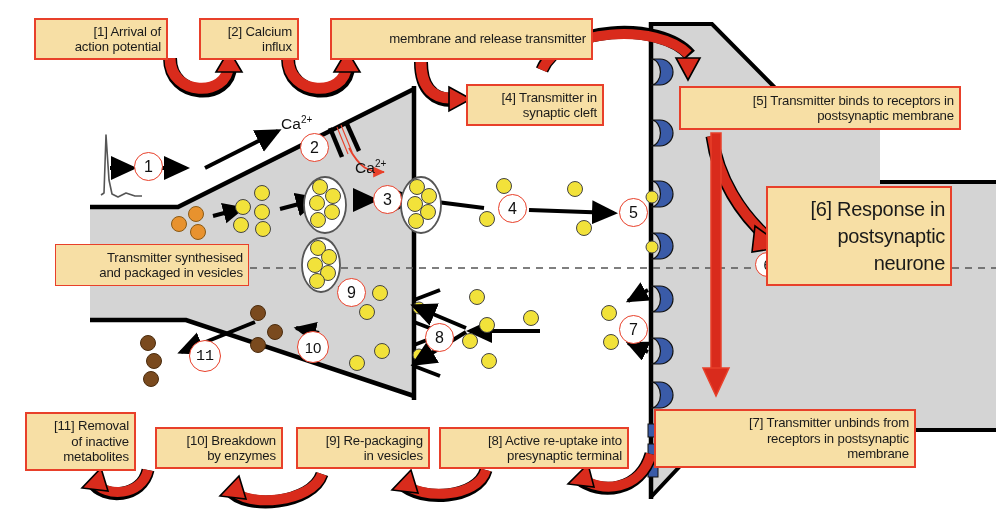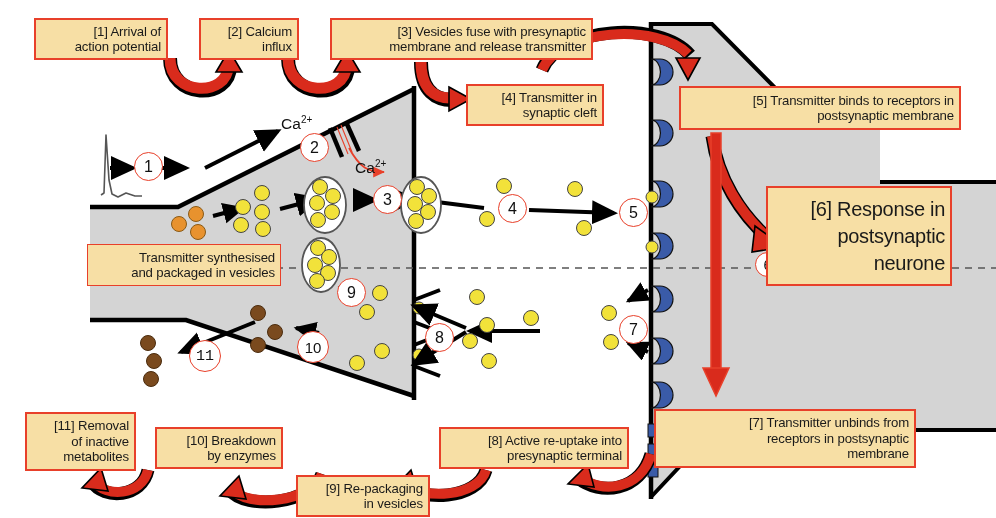--- a/index.html
+++ b/index.html
@@ -44,21 +44,20 @@
   .callout span { display: block; width: 100%; }
   .callout.noborderbig {
     font-size: 20px;
     line-height: 27px;
     letter-spacing: -0.3px;
   }
   .callout.thin {
     border-width: 1.5px;
     border-color: #E8402A;
     background: #F7DFA5;
-    margin-left: 32px;
   }
   .stepnum {
     position: absolute;
     box-sizing: border-box;
     border: 1.6px solid #E8402A;
     background: #ffffff;
     border-radius: 50%;
     color: #111111;
     text-align: center;
     font-family: "Liberation Sans", sans-serif;
@@ -296,21 +295,20 @@
 
   <div class="callout" style="left:199px; top:18px; width:100px; height:42px;">
     <span>
       <span>[2] Calcium</span>
       <span>influx</span>
     </span>
   </div>
 
   <div class="callout" style="left:330px; top:18px; width:263px; height:42px;">
     <span>
-      <span>[3] Vesicles fuse with presynaptic</span>
       <span>membrane and release transmitter</span>
     </span>
   </div>
 
   <div class="callout" style="left:466px; top:84px; width:138px; height:42px;">
     <span>
       <span>[4] Transmitter in</span>
       <span>synaptic cleft</span>
     </span>
   </div>
@@ -338,21 +336,21 @@
     </span>
   </div>
 
   <div class="callout" style="left:439px; top:427px; width:190px; height:42px;">
     <span>
       <span>[8] Active re-uptake into</span>
       <span>presynaptic terminal</span>
     </span>
   </div>
 
-  <div class="callout" style="left:296px; top:427px; width:134px; height:42px;margin-top:48px;">
+  <div class="callout" style="left:296px; top:427px; width:134px; height:42px;">
     <span>
       <span>[9] Re-packaging</span>
       <span>in vesicles</span>
     </span>
   </div>
 
   <div class="callout" style="left:155px; top:427px; width:128px; height:42px;">
     <span>
       <span>[10] Breakdown</span>
       <span>by enzymes</span>

